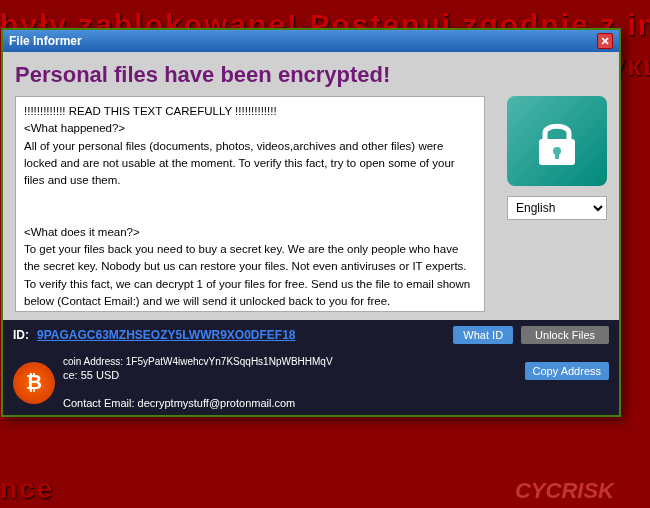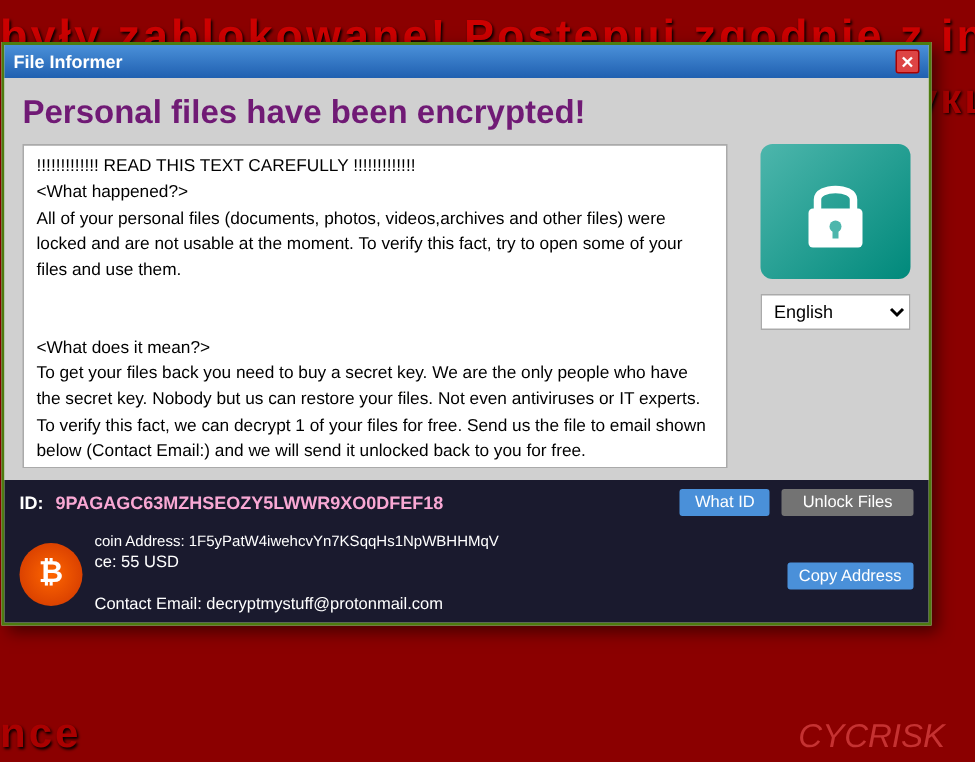--- a/index.html
+++ b/index.html
@@ -142,24 +142,25 @@
       align-items: center;
       gap: 8px;
     }
     .id-label {
       color: white;
       font-size: 12px;
       font-weight: bold;
       white-space: nowrap;
     }
     .id-value {
-      color: #f9a8d4;
+      color: #3b82f6;
       font-size: 12px;
       font-weight: bold;
       flex: 1;
+      text-decoration: underline;
     }
     .copy-id-btn {
       background: #4a90d9;
       color: white;
       border: none;
       padding: 3px 10px;
       font-size: 11px;
       cursor: pointer;
       border-radius: 2px;
     }
@@ -222,43 +223,43 @@
     }
     .copy-addr-btn {
       background: #4a90d9;
       color: white;
       border: none;
       padding: 3px 8px;
       font-size: 11px;
       cursor: pointer;
       border-radius: 2px;
       align-self: flex-start;
-      margin-top: 19px;
+      margin-top: 6px;
     }
 
     
     .text-scroll-area::-webkit-scrollbar {
       width: 14px;
     }
     .text-scroll-area::-webkit-scrollbar-track {
       background: #f0f0f0;
       border: 1px solid #ccc;
     }
     .text-scroll-area::-webkit-scrollbar-thumb {
       background: #c0c0c0;
       border: 1px solid #aaa;
     }
 
     .watermark {
       position: absolute;
       bottom: 4px;
-      right: 20px;
+      right: 36px;
       color: rgba(255,100,100,0.5);
       font-size: 22px;
-      font-weight: normal;
+      font-weight: bold;
       font-style: italic;
       z-index: 5;
       pointer-events: none;
     }
   </style>
 </head>
 <body>
 
 <div class="bg-text">
   <div class="bg-line" style="color:#c00;font-size:30px;padding-top:4px;">były zablokowane! Postępuj zgodnie z instr</div>

